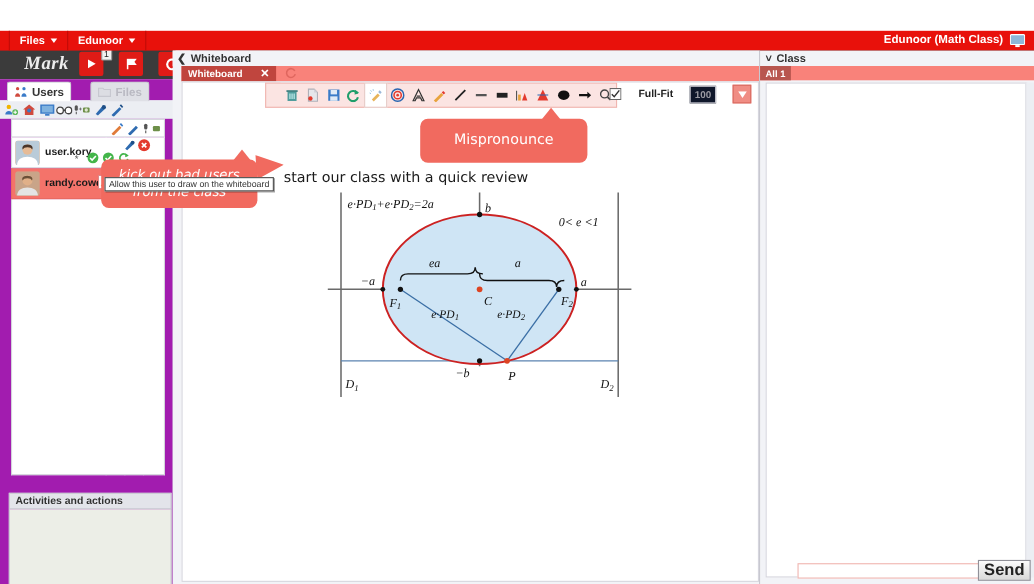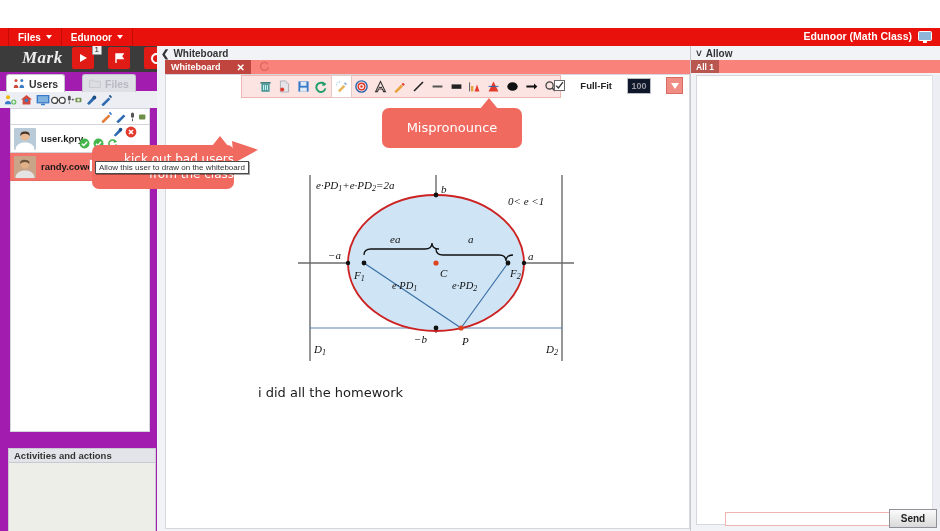--- a/index.html
+++ b/index.html
@@ -101,21 +101,21 @@
     font-size:10px;font-weight:bold;color:#333;}
   .chat-tabs{position:absolute;left:0;top:14px;width:250px;height:13px;background:#f9827a;}
   .chat-tab{position:absolute;left:0;top:0;height:13px;background:#b8564f;color:#fff;
     font-size:8.5px;font-weight:bold;display:flex;align-items:center;padding:0 5px;}
   .chat-log{position:absolute;left:5px;top:29px;width:238px;height:450px;background:#fff;
     border:1px solid #d6d6de;box-sizing:border-box;}
   .chat-input{position:absolute;left:34px;bottom:5px;width:175px;height:14px;background:#fff;
     border:1px solid #f0b5b0;box-sizing:border-box;}
   .send-btn{position:absolute;right:4px;bottom:3px;width:46px;height:17px;
     background:linear-gradient(#fbfbfb,#d9d9d9);border:1px solid #909098;
-    font-size:10px;font-weight:bold;color:#222;display:flex;align-items:center;justify-content:center;}
+    font-size:15px;font-weight:bold;color:#222;display:flex;align-items:center;justify-content:center;}
   .scroll-v{position:absolute;right:1px;top:29px;width:7px;height:450px;background:#eceef3;border-left:1px solid #e0e0e6;}
 </style>
 </head>
 <body>
 
 <div class="app">
 
   <div class="topbar">
     <div class="logo">Mark</div>
 
@@ -490,21 +490,21 @@
         </svg>
         <span>Full-Fit</span>
         <span class="ff-num">100</span>
         <span class="ff-dd">
           <svg width="8" height="6" viewBox="0 0 8 6">
               <polygon points="0,0 8,0 4,6" fill="#fff"></polygon>
             </svg>
         </span>
       </div>
 
-      <div class="wbtext t2">i did all the homework</div>
+      <div class="wbtext t1">start our class with a quick review</div>
 
       <svg style="position:absolute;left:130px;top:98px;" width="280" height="190" viewBox="0 0 280 190">
 
         <line x1="14" y1="2" x2="14" y2="188" stroke="#6a6a6a" stroke-width="1.4"></line>
         <line x1="266" y1="2" x2="266" y2="188" stroke="#6a6a6a" stroke-width="1.4"></line>
 
         <line x1="2" y1="90" x2="278" y2="90" stroke="#6a6a6a" stroke-width="1.4"></line>
         <line x1="140" y1="2" x2="140" y2="160" stroke="#6a6a6a" stroke-width="1.4"></line>
         <line x1="14" y1="155" x2="266" y2="155" stroke="#5b83b0" stroke-width="1.2"></line>
 
@@ -542,37 +542,37 @@
         <text x="96" y="116" font-size="10.5" font-style="italic" font-family="Liberation Serif" fill="#111">e·PD<tspan font-size="8" dy="2">1</tspan></text>
         <text x="156" y="116" font-size="10.5" font-style="italic" font-family="Liberation Serif" fill="#111">e·PD<tspan font-size="8" dy="2">2</tspan></text>
       </svg>
     </div>
 
   </div>
 
   <div class="chat">
     <div class="chat-hdr">
       <span>˅</span>
-      <span>Allow</span>
+      <span>Class</span>
     </div>
     <div class="chat-tabs">
       <div class="chat-tab">All 1</div>
     </div>
     <div class="chat-log"></div>
     <div class="scroll-v"></div>
     <div class="chat-input"></div>
     <div class="send-btn">Send</div>
   </div>
 
-  <div class="callout" style="left:382px;top:108px;width:140px;height:40px;display:flex;align-items:center;justify-content:center;font-size:13px;">
+  <div class="callout" style="left:382px;top:108px;width:152px;height:40px;display:flex;align-items:center;justify-content:center;font-size:13px;">
     <span>Mispronounce</span>
     <span class="tip" style="top:-10px;right:24px;border-left:9px solid transparent;border-right:9px solid transparent;border-bottom:11px solid #f16a5f;"></span>
   </div>
 
-  <div class="callout" style="left:92px;top:145px;width:142px;height:44px;display:flex;flex-direction:column;align-items:flex-end;justify-content:center;font-size:12px;">
+  <div class="callout" style="left:92px;top:145px;width:142px;height:44px;display:flex;flex-direction:column;align-items:center;justify-content:center;font-size:12px;font-style:italic;">
     <span>kick out bad users</span>
     <span>from the class</span>
     <span class="tip" style="top:-9px;right:6px;border-left:8px solid transparent;border-right:8px solid transparent;border-bottom:10px solid #f16a5f;"></span>
     <span class="tip" style="top:-4px;right:-24px;width:26px;height:22px;background:#f16a5f;clip-path:polygon(0 0,100% 40%,8% 100%);"></span>
   </div>
 
   <div class="tooltip" style="left:95px;top:161px;">Allow this user to draw on the whiteboard</div>
 
 </div>
 

